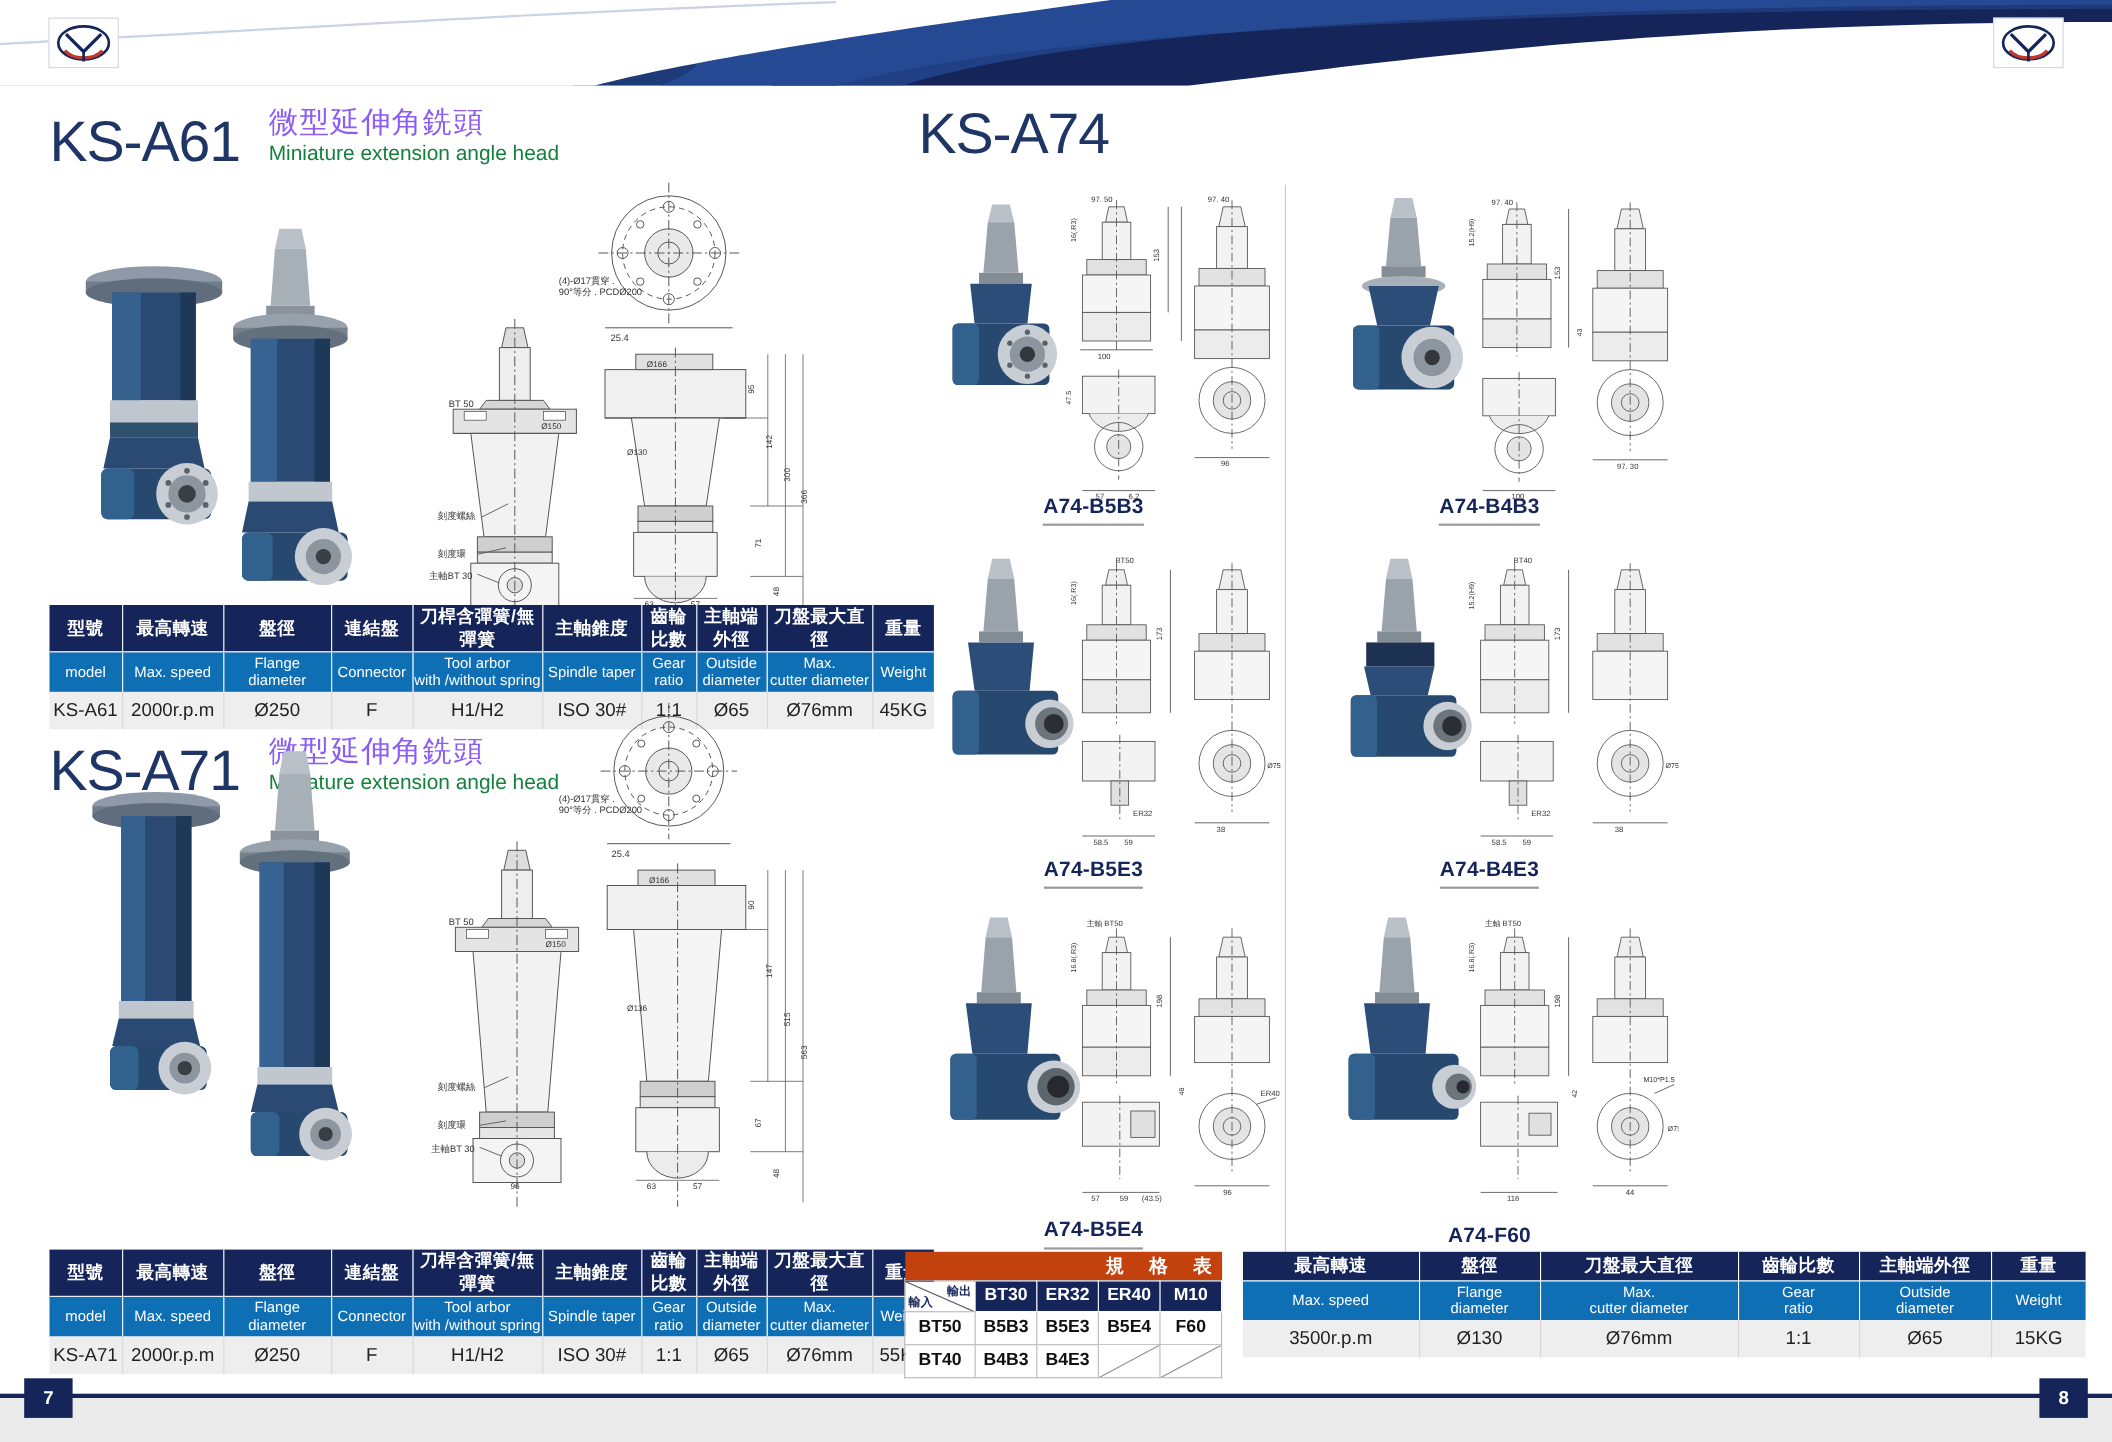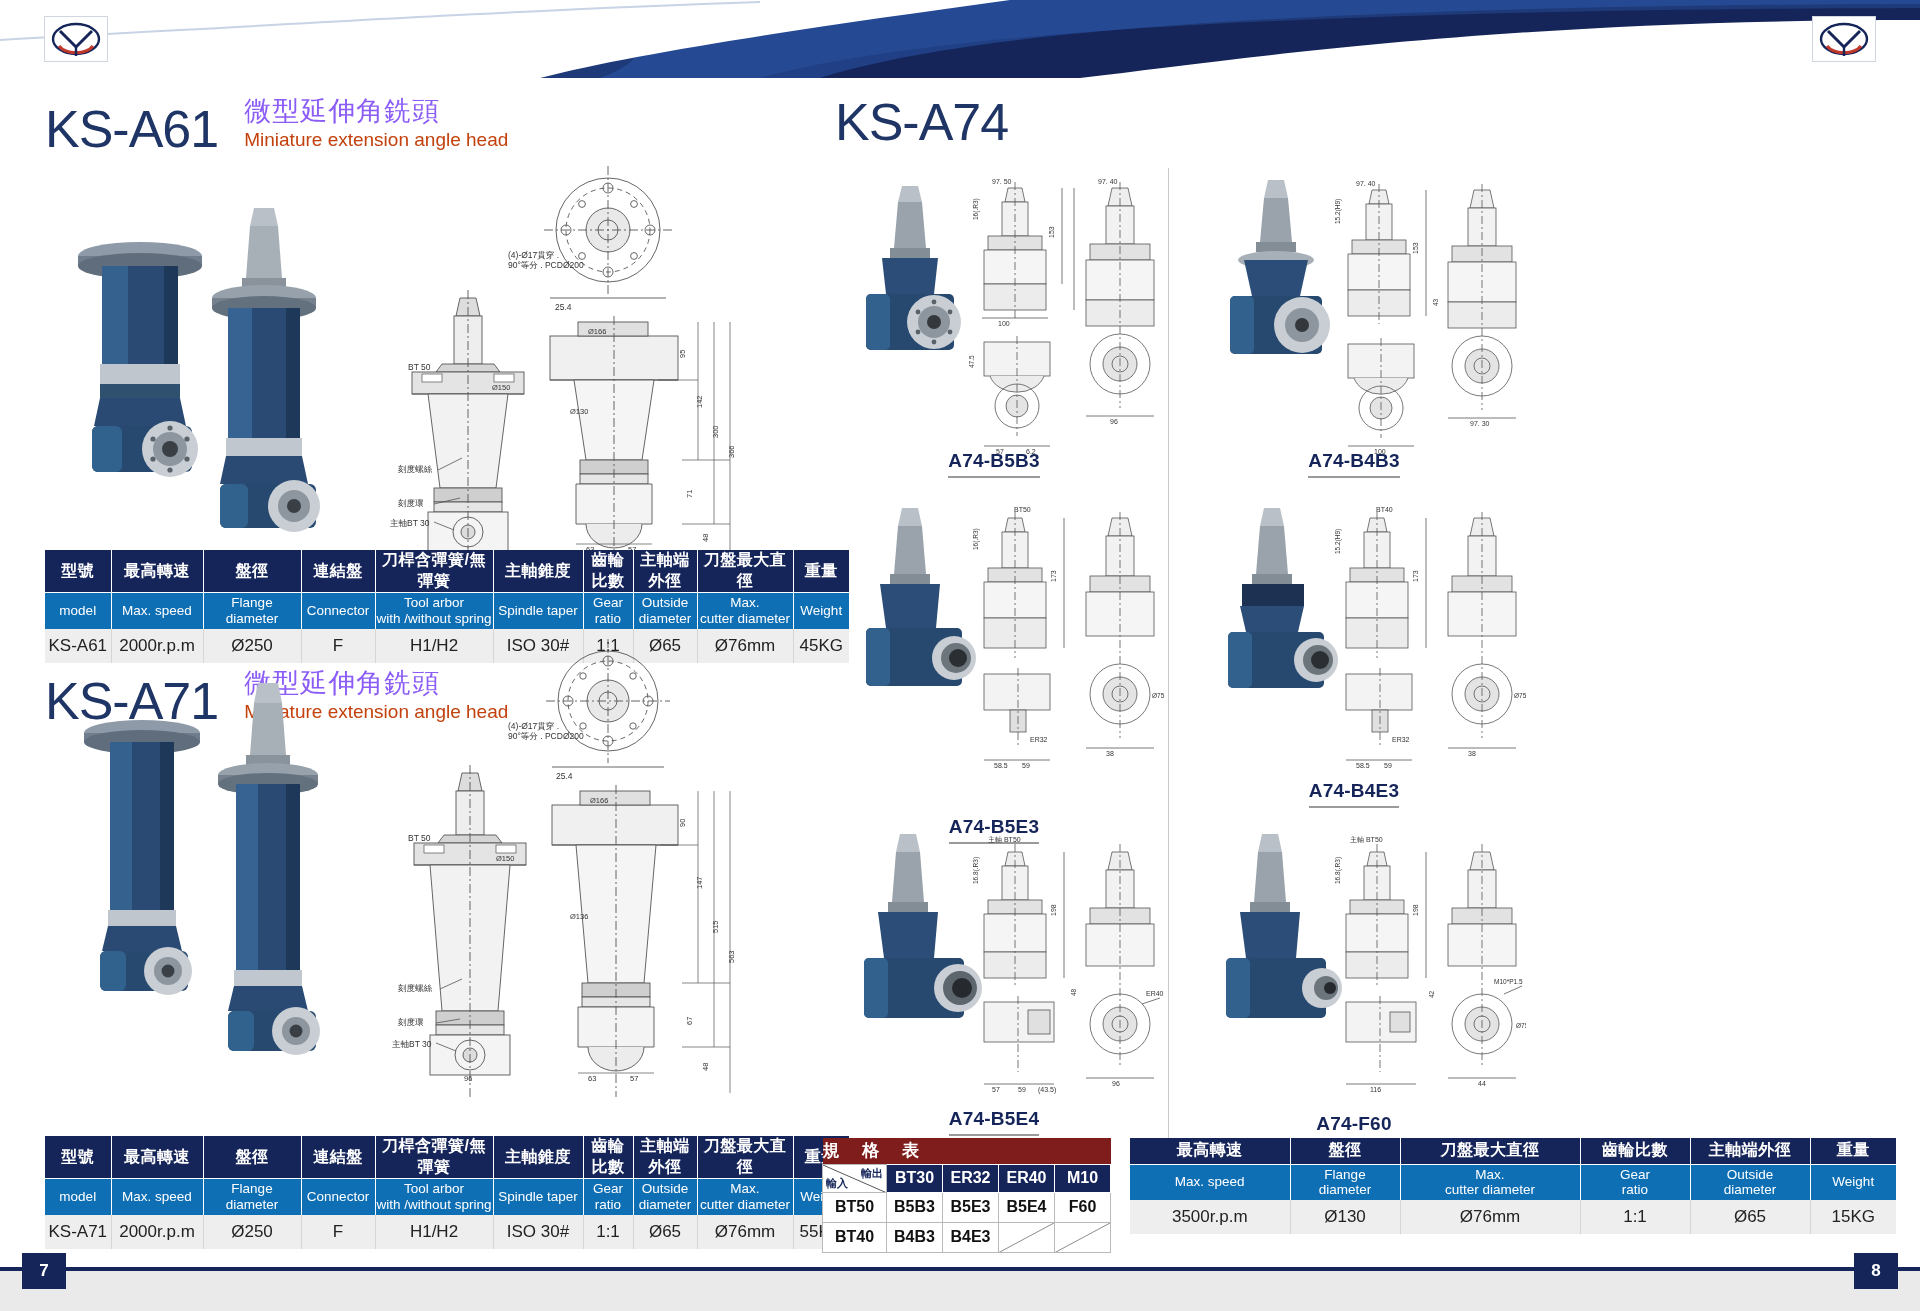--- a/index.html
+++ b/index.html
@@ -28,21 +28,21 @@
   .col-right{ position:absolute; left:800px; top:78px; width:1120px; height:1160px; }
 
   
   .prod-head{ display:flex; align-items:flex-end; gap:26px; }
   .prod-code{
     font-size:52px; font-weight:400; letter-spacing:-1px;
     color:#1f3566; line-height:1;
   }
   .prod-names{ padding-bottom:3px; }
   .prod-cn{ font-size:27px; color:#8b5cf6; line-height:1.18; letter-spacing:1px; }
-  .prod-en{ font-size:19px; color:#c2410c; line-height:1.25; }
+  .prod-en{ font-size:19px; color:#15803d; line-height:1.25; }
 
   
   table.spec{ border-collapse:collapse; table-layout:fixed; }
   table.spec th, table.spec td{
     text-align:center; vertical-align:middle;
     border-right:1px solid #ffffff;
   }
   table.spec tr.r-cn th{
     background:#15255a; color:#ffffff;
     font-size:16px; font-weight:700; height:26px; letter-spacing:0.5px;
@@ -69,22 +69,22 @@
   }
   .label-row{ text-align:center; }
 
   .vsep{
     position:absolute; width:1px; background:#c8c8c8;
   }
 
   
   table.matrix{ border-collapse:collapse; table-layout:fixed; }
   table.matrix .mx-title{
-    background:#7f1d1d; color:#ffffff; font-size:17px; font-weight:700;
-    letter-spacing:9px; height:26px; text-align:left;
+    background:#c2410c; color:#ffffff; font-size:17px; font-weight:700;
+    letter-spacing:9px; height:26px; text-align:right;
   }
   table.matrix th.mx-h{
     background:#15255a; color:#ffffff; font-size:16px; font-weight:700;
     height:28px; text-align:center; border:1px solid #ffffff;
   }
   table.matrix th.mx-corner{
     background:#ffffff; color:#15255a; font-size:11px; font-weight:700;
     height:28px; position:relative; border:1px solid #b9b9b9;
   }
   table.matrix td.mx-c{
@@ -694,21 +694,21 @@
         <circle cx="298" cy="196" r="30"></circle>
         <circle cx="298" cy="196" r="17" fill="#e4e4e4"></circle>
         <circle cx="298" cy="196" r="8"></circle>
         <line x1="298" y1="14" x2="298" y2="240" stroke-dasharray="8 3 2 3"></line>
         <line x1="264" y1="250" x2="332" y2="250"></line>
       </g>
       <text x="284" y="258" font-size="7" fill="#333">38</text>
       <text x="330" y="200" font-size="6.5" fill="#333">Ø75</text>
     </svg>
   </div>
-  <div class="label-row" style="position:absolute;left:22px;top:738px;width:344px;">
+  <div class="label-row" style="position:absolute;left:22px;top:702px;width:344px;">
     <span class="label-pn">A74-B5E3</span>
   </div>
 
   <div class="artwrap" style="position:absolute;left:382px;top:420px;width:344px;height:300px;">
     <svg width="344" height="300" viewBox="0 0 344 300">
       <g>
         <path d="M82,10 L98,10 L102,28 L78,28 Z" fill="#b9c0c7"></path>
         <path d="M78,28 L102,28 L106,76 L74,76 Z" fill="#9aa3ac"></path>
         <rect x="70" y="76" width="40" height="10" fill="#838d96"></rect>
         <rect x="60" y="86" width="62" height="22" fill="#1d3253"></rect>

